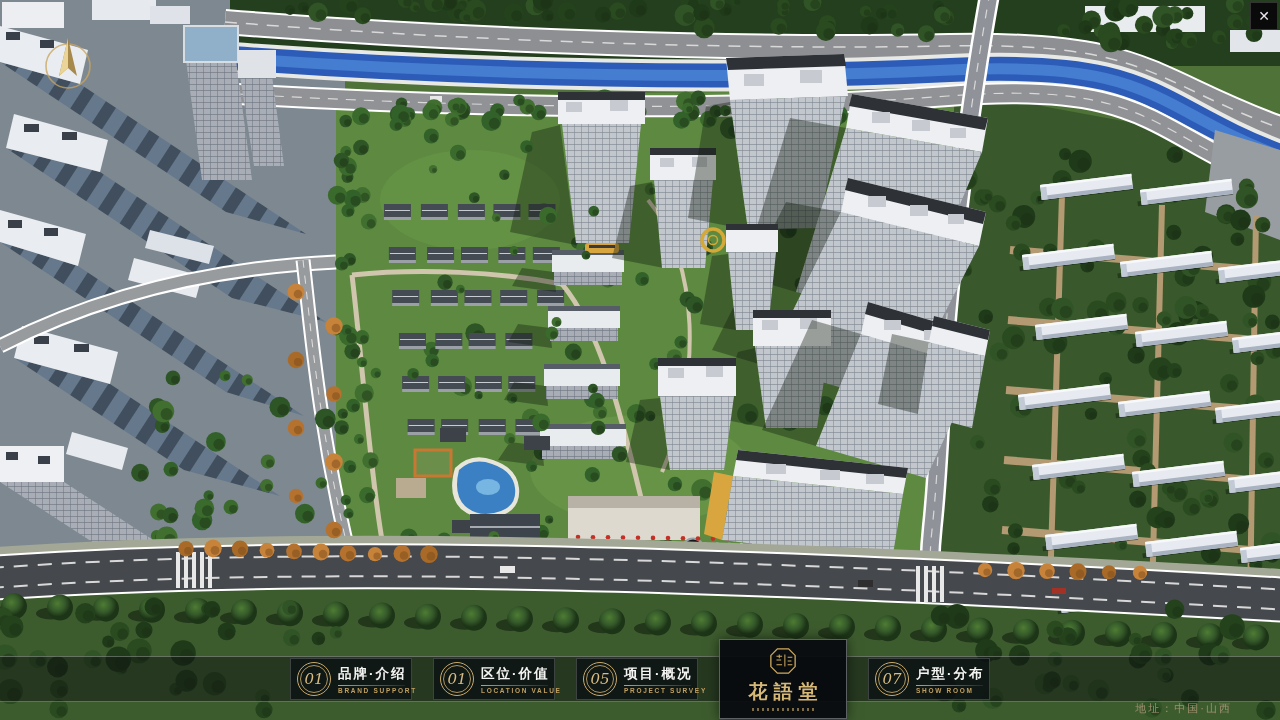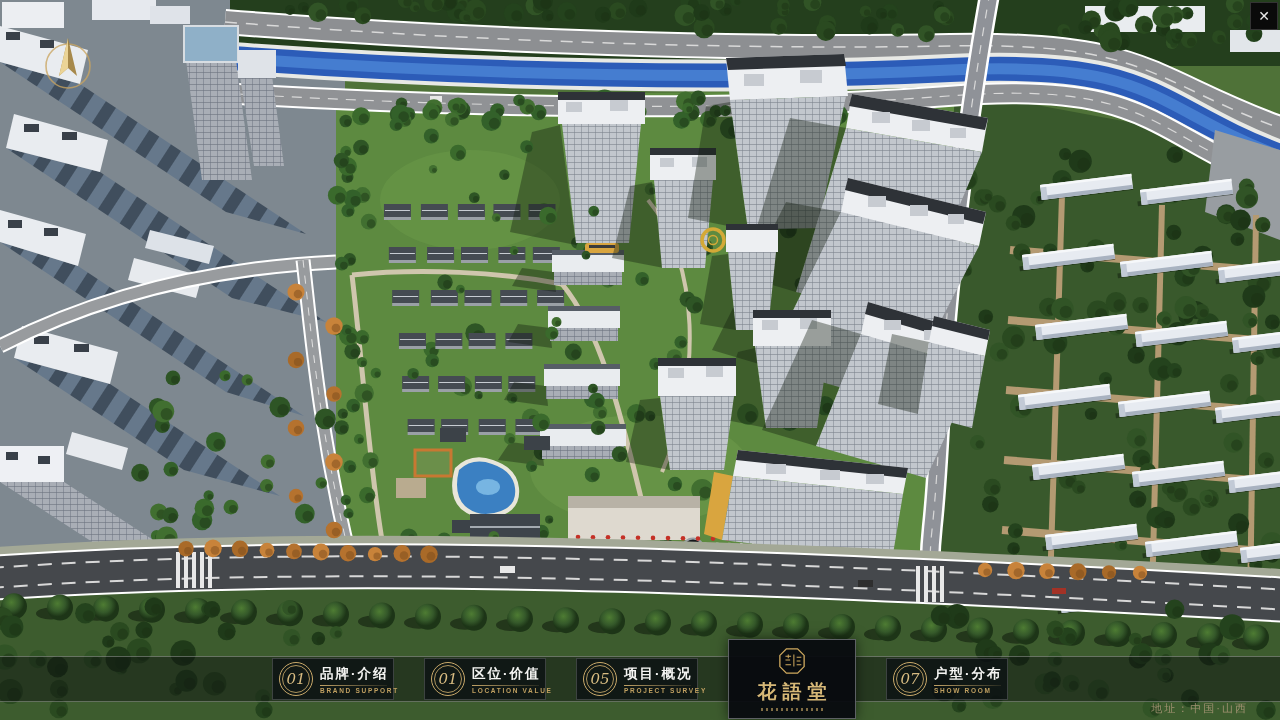--- a/index.html
+++ b/index.html
@@ -13,42 +13,42 @@
     display:flex;align-items:center;justify-content:center;cursor:pointer;z-index:30;}
 
   
   .compass{position:absolute;left:38px;top:32px;z-index:20;opacity:.9;}
 
   
   .bottom-bar{position:absolute;left:0;top:656px;width:1280px;height:44px;
     background:rgba(10,13,16,.45);
     border-top:1px solid rgba(255,255,255,.30);
     border-bottom:1px solid rgba(255,255,255,.28);
-    display:flex;align-items:center;justify-content:center;gap:30px;z-index:25;}
+    display:flex;align-items:center;justify-content:center;gap:21px;z-index:25;}
   .nav-cell{width:122px;height:42px;background:rgba(10,14,18,.74);
     border:1px solid rgba(225,225,225,.22);display:flex;align-items:center;
     padding:0 6px;box-sizing:border-box;cursor:pointer;}
   .ring{width:32px;height:32px;min-width:32px;border:1px solid #c9a96a;border-radius:50%;
     display:flex;align-items:center;justify-content:center;position:relative;margin-right:7px;}
   .ring::after{content:"";position:absolute;inset:2px;border:1px solid rgba(201,169,106,.85);border-radius:50%;}
   .ring span{font-family:"DejaVu Serif",serif;font-style:italic;font-size:15px;color:#d8bc82;}
   .labels{display:flex;flex-direction:column;min-width:0;}
   .cn{color:#f4f4f2;font-weight:bold;font-size:13.5px;letter-spacing:2px;white-space:nowrap;}
   .divider{height:1px;margin:2px 0 1px;background:linear-gradient(90deg,rgba(201,169,106,.95),rgba(201,169,106,.12));}
   .en{font-size:6.5px;font-weight:bold;color:#c0a061;letter-spacing:1.7px;white-space:nowrap;}
 
   .logo-cell{width:126px;height:78px;min-width:126px;background:rgba(7,10,15,.95);
     border:1px solid rgba(195,200,205,.45);box-shadow:0 0 12px rgba(0,0,0,.55);
     display:flex;flex-direction:column;align-items:center;justify-content:center;cursor:pointer;}
   .logo-name{font-family:"DejaVu Serif",serif;font-weight:bold;font-size:19px;color:#d6b877;
     letter-spacing:6px;padding-left:6px;margin-top:4px;}
   .logo-tagline{width:62px;height:3px;margin-top:3px;opacity:.75;
     background:repeating-linear-gradient(90deg,#a88c55 0 2px,transparent 2px 5px);}
 
-  .address{position:absolute;right:32px;bottom:4px;z-index:26;color:#9f9170;
+  .address{position:absolute;right:48px;bottom:4px;z-index:26;color:#9f9170;
     font-size:11px;letter-spacing:2px;}
 </style>
 </head>
 <body>
 
 <div class="stage">
 
 <svg class="scene" width="1280" height="720" viewBox="0 0 1280 720">
   <defs>
     <pattern id="win" patternUnits="userSpaceOnUse" width="7" height="6">

